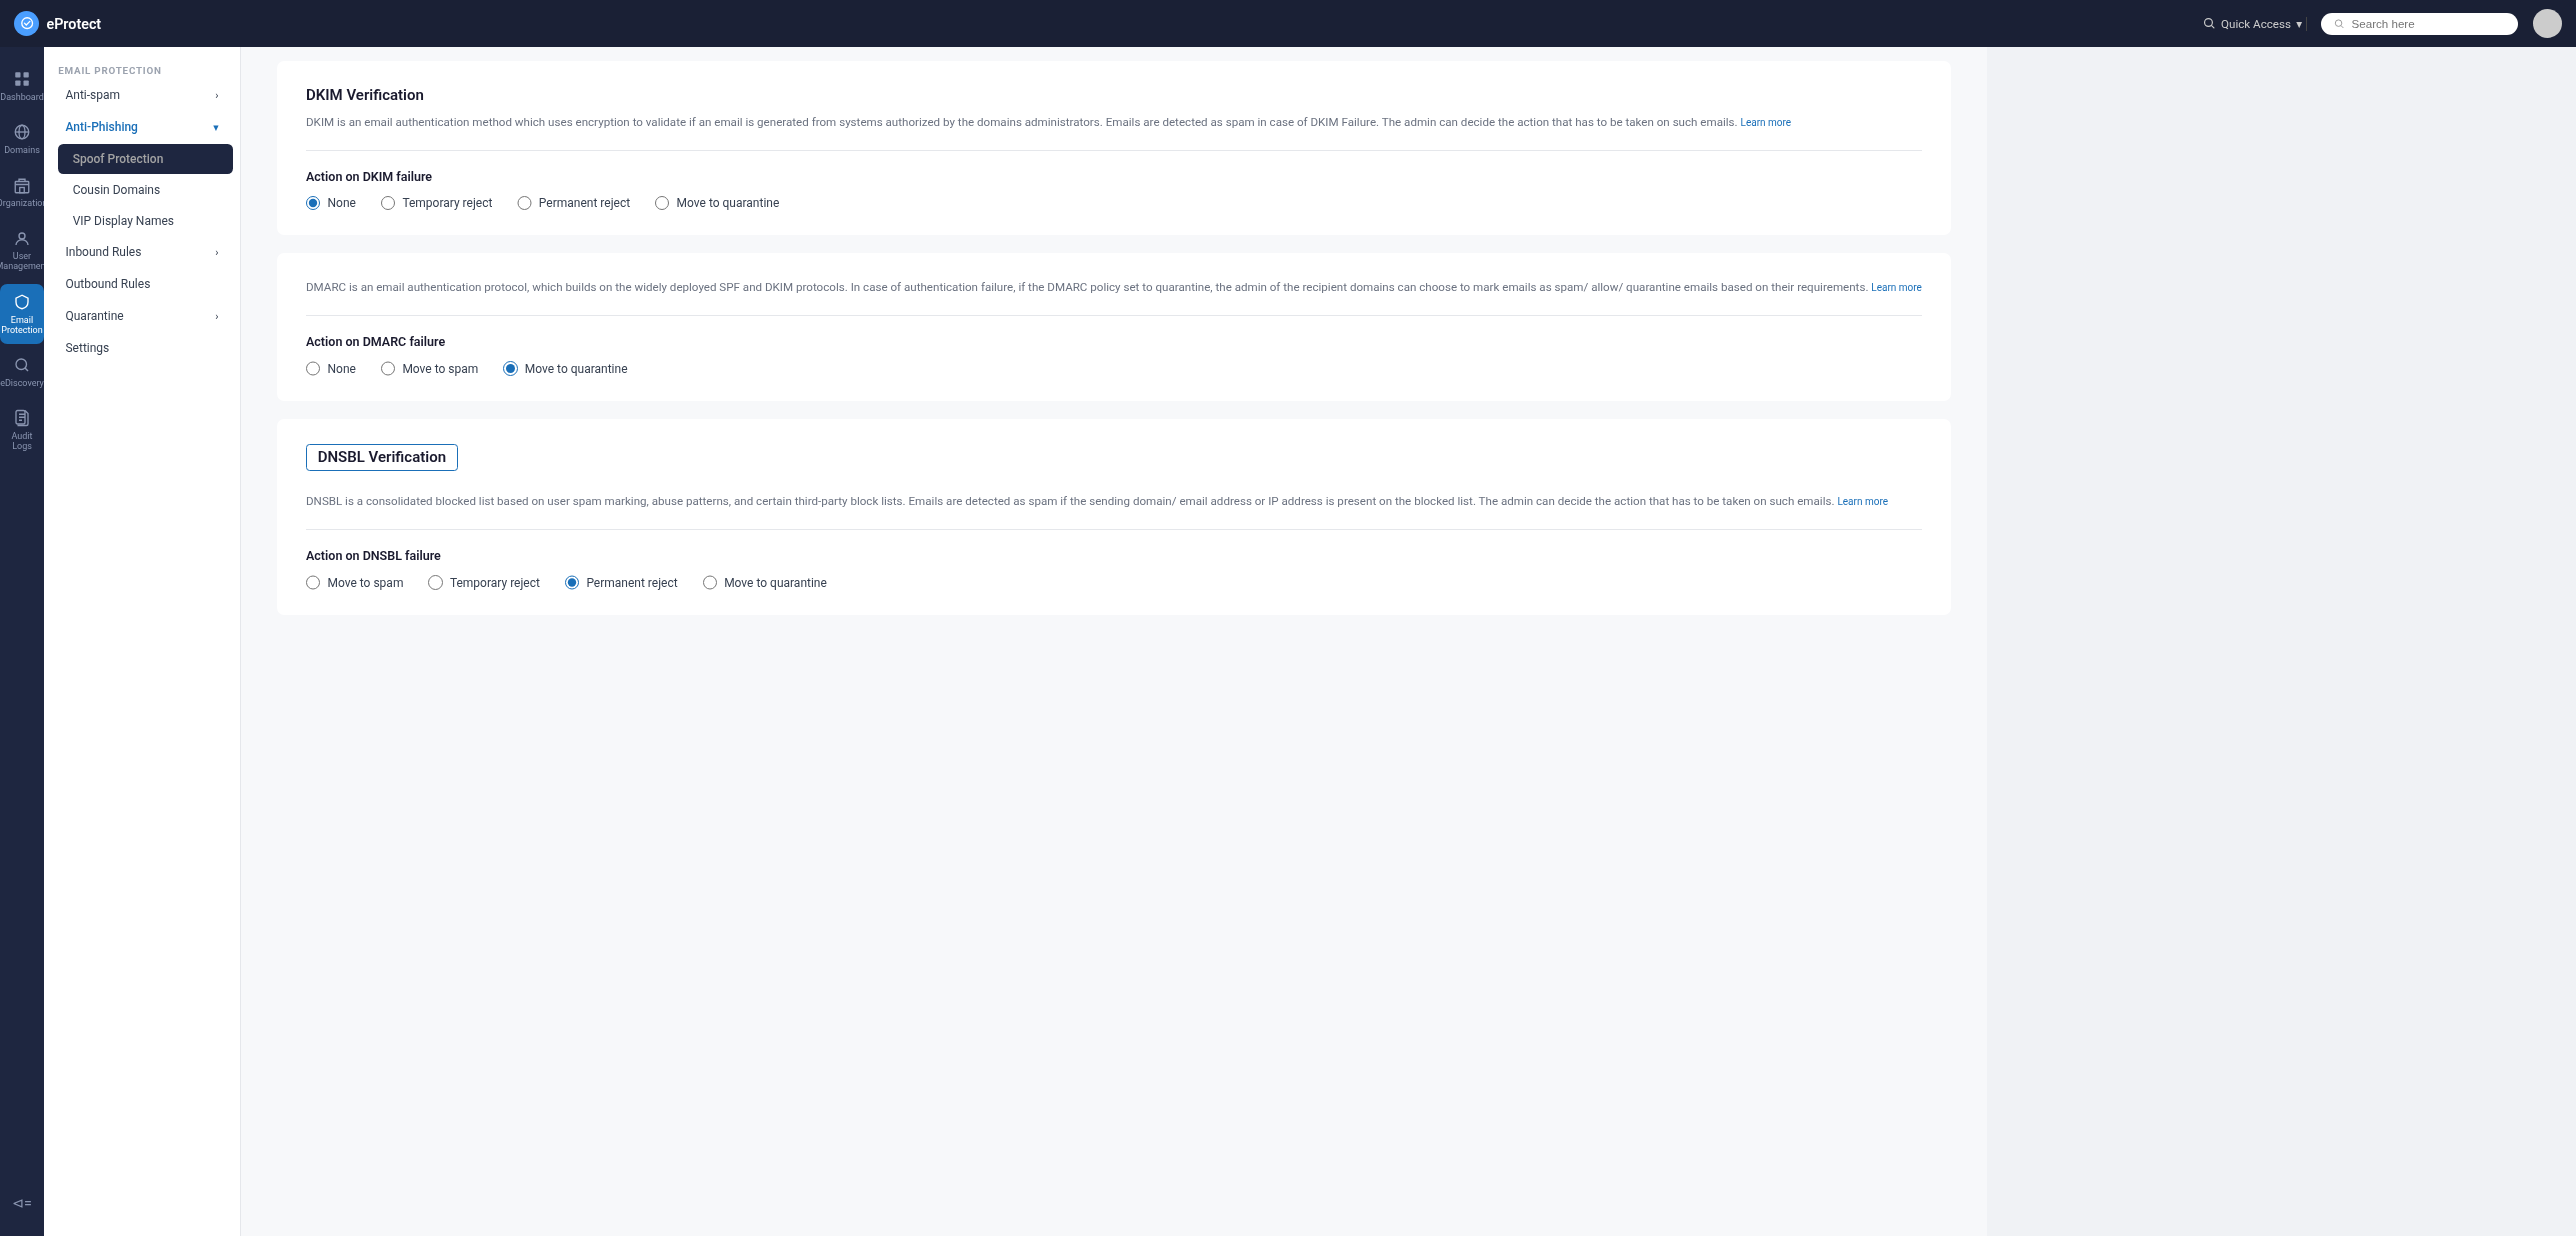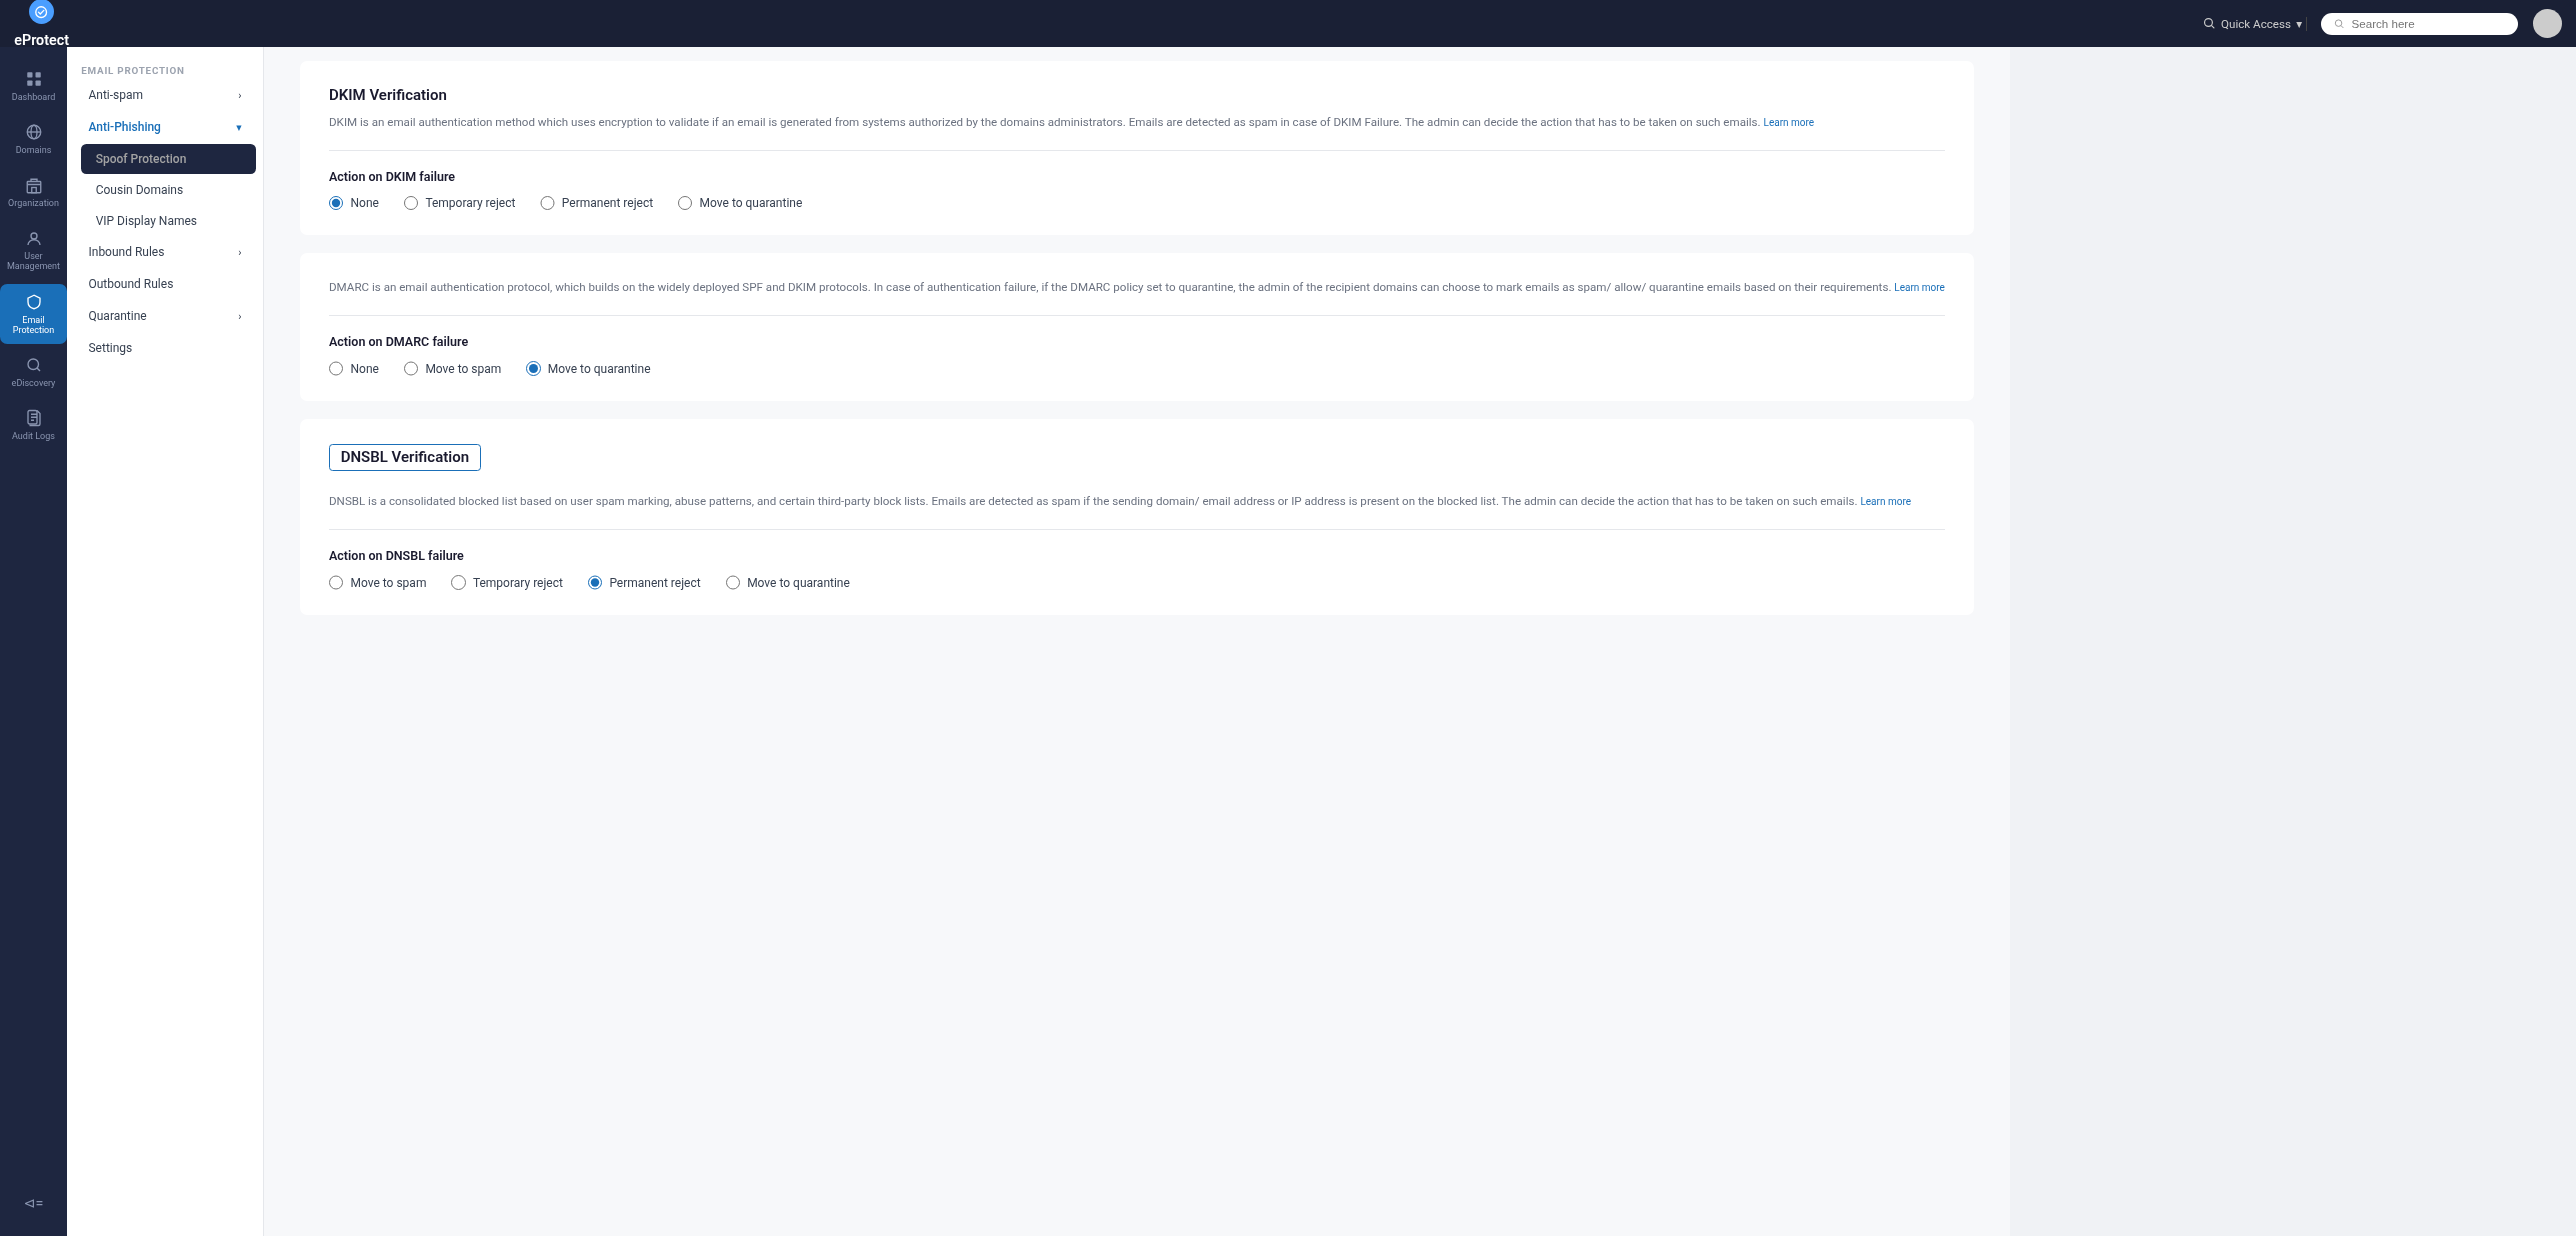--- a/index.html
+++ b/index.html
@@ -5,35 +5,35 @@
     * { box-sizing: border-box; margin: 0; padding: 0; }
     body { font-family: -apple-system, BlinkMacSystemFont, 'Segoe UI', Roboto, sans-serif; background: #f0f2f5; display: flex; height: 100vh; overflow: hidden; }
 
     
     .topbar {
       position: fixed; top: 0; left: 0; right: 0; height: 47px;
       background: #1a2035; display: flex; align-items: center;
       padding: 0 14.3px; z-index: 100; justify-content: space-between;
     }
     .topbar-left { display: flex; align-items: center; gap: 9px; }
-    .topbar-logo { display: flex; align-items: center; gap: 7.2px; flex-direction: column; }
+    .topbar-logo { display: flex; align-items: center; gap: 7.2px; }
     .logo-icon { width: 25px; height: 25px; background: #4a9eff; border-radius: 50%; display: flex; align-items: center; justify-content: center; font-size: 12.5px; }
     .topbar-title { color: #fff; font-size: 14.3px; font-weight: 600; }
     .topbar-right { display: flex; align-items: center; gap: 14.3px; }
     .quick-access { display: flex; align-items: center; gap: 5.4px; color: #ccc; font-size: 11.6px; cursor: pointer; border-right: 0.9px solid #444; padding-right: 4px; }
     .search-box { display: flex; align-items: center; gap: 7.2px; background: #fff; border-radius: 18px; padding: 4.5px 12.5px; width: 197px; }
     .search-box input { border: none; outline: none; font-size: 11.6px; color: #999; background: transparent; width: 100%; }
     .avatar { width: 29px; height: 29px; border-radius: 50%; background: #ccc; }
 
     
     .layout { display: flex; margin-top: 47px; height: calc(100vh - 47px); }
 
     
     .icon-sidebar {
-      width: 67px; background: #1e2640; display: flex; flex-direction: column;
+      width: 44px; background: #1e2640; display: flex; flex-direction: column;
       align-items: center; padding: 14.3px 0; gap: 3.6px; flex-shrink: 0;
     }
     .icon-item {
       display: flex; flex-direction: column; align-items: center; gap: 3.6px;
       padding: 9px 7.2px; border-radius: 7.2px; cursor: pointer; width: 100%;
       color: #8a95b0; font-size: 9px; text-align: center;
     }
     .icon-item.active { background: #1a6fb8; color: #fff; }
     .icon-item svg { width: 18px; height: 18px; }
     .icon-sidebar-bottom { margin-top: auto; }

